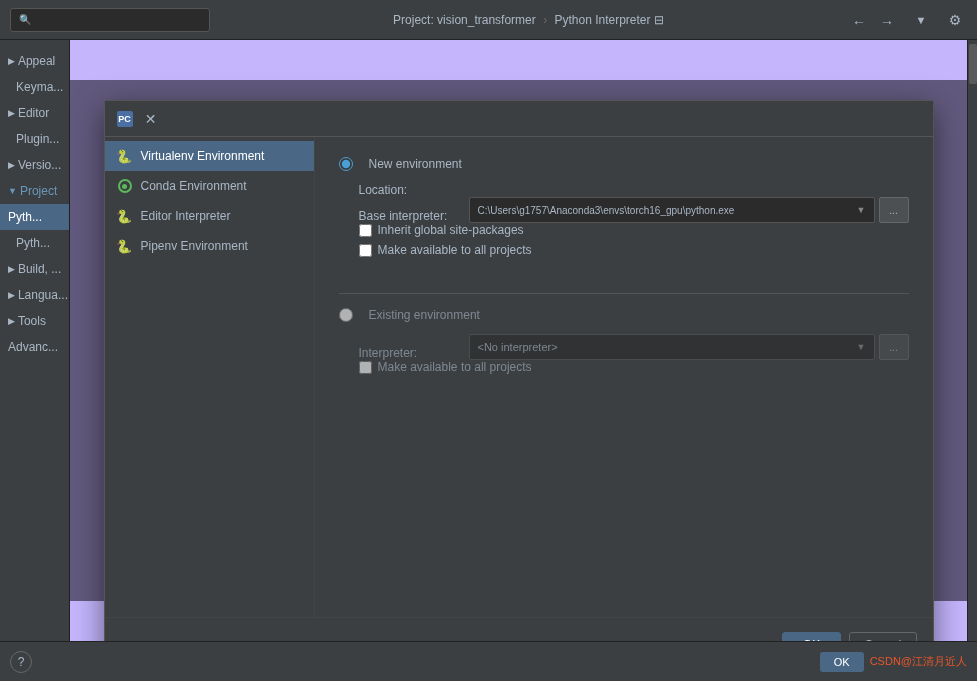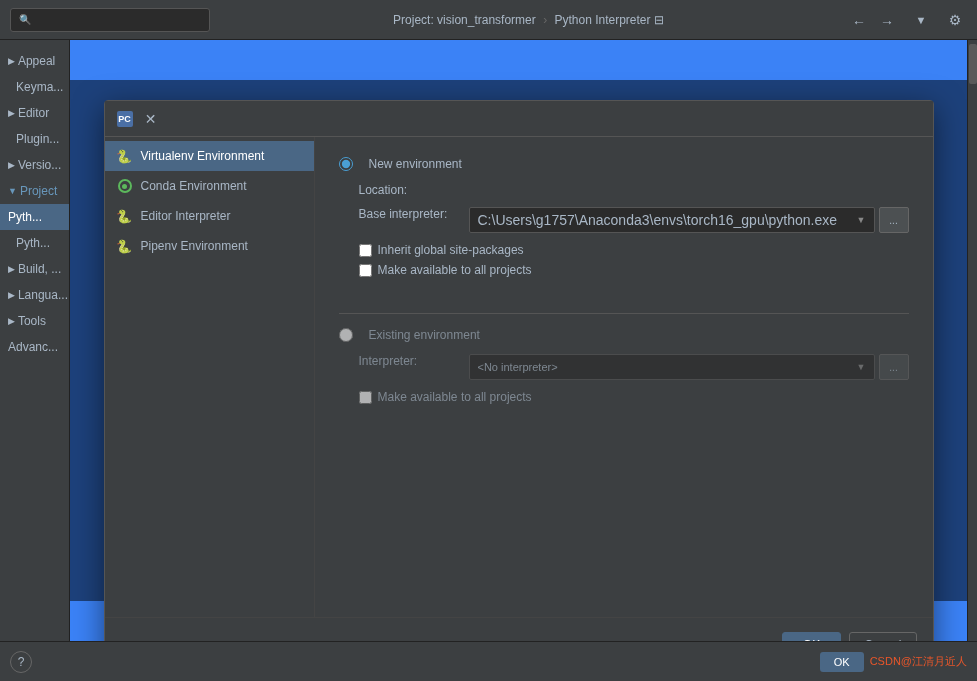--- a/index.html
+++ b/index.html
@@ -205,22 +205,22 @@
       cursor: pointer;
     }
     .radio-text {
       font-size: 12px;
       color: #a9b7c6;
     }
 
     
     .form-field {
       display: flex;
-      align-items: flex-start;
-      margin-bottom: 10px;
+      align-items: flex-end;
+      margin-bottom: 0;
       padding-left: 20px;
     }
     .field-label {
       width: 110px;
       font-size: 12px;
       color: #a9b7c6;
       flex-shrink: 0;
     }
     .field-input-wrap {
       flex: 1;
@@ -469,21 +469,21 @@
     </div>
     <div class="sidebar-item section">
       <span class="chevron">▶</span>
       <span>Tools</span>
     </div>
     <div class="sidebar-item">
       <span>Advanc...</span>
     </div>
   </div>
 
-  <div style="flex:1; background:#3b82f6; position:relative;">
+  <div style="flex:1; background:#c4b5fd; position:relative;">
 
     <div class="dialog-overlay">
       <div class="dialog">
 
         <div class="dialog-title-bar">
           <div class="dialog-title-icon">
             <span>PC</span>
           </div>
           <button class="dialog-close">✕</button>
         </div>
@@ -528,21 +528,21 @@
               </div>
 
               <div class="form-field">
                 <span class="field-label">Location:</span>
               </div>
 
               <div class="form-field">
                 <span class="field-label">Base interpreter:</span>
                 <div class="field-input-wrap">
                   <div class="field-dropdown">
-                    <span style="font-size:14px; overflow:hidden; white-space:nowrap; text-overflow:ellipsis; max-width:480px;">C:\Users\g1757\Anaconda3\envs\torch16_gpu\python.exe</span>
+                    <span style="font-size:10px; overflow:hidden; white-space:nowrap; text-overflow:ellipsis; max-width:480px;">C:\Users\g1757\Anaconda3\envs\torch16_gpu\python.exe</span>
                     <span class="dropdown-arrow">▼</span>
                   </div>
                   <div class="field-browse-sm">...</div>
                 </div>
               </div>
 
               <div class="checkbox-row">
                 <input type="checkbox" class="checkbox-input" style="">
                 <span class="checkbox-label">Inherit global site-packages</span>
               </div>

